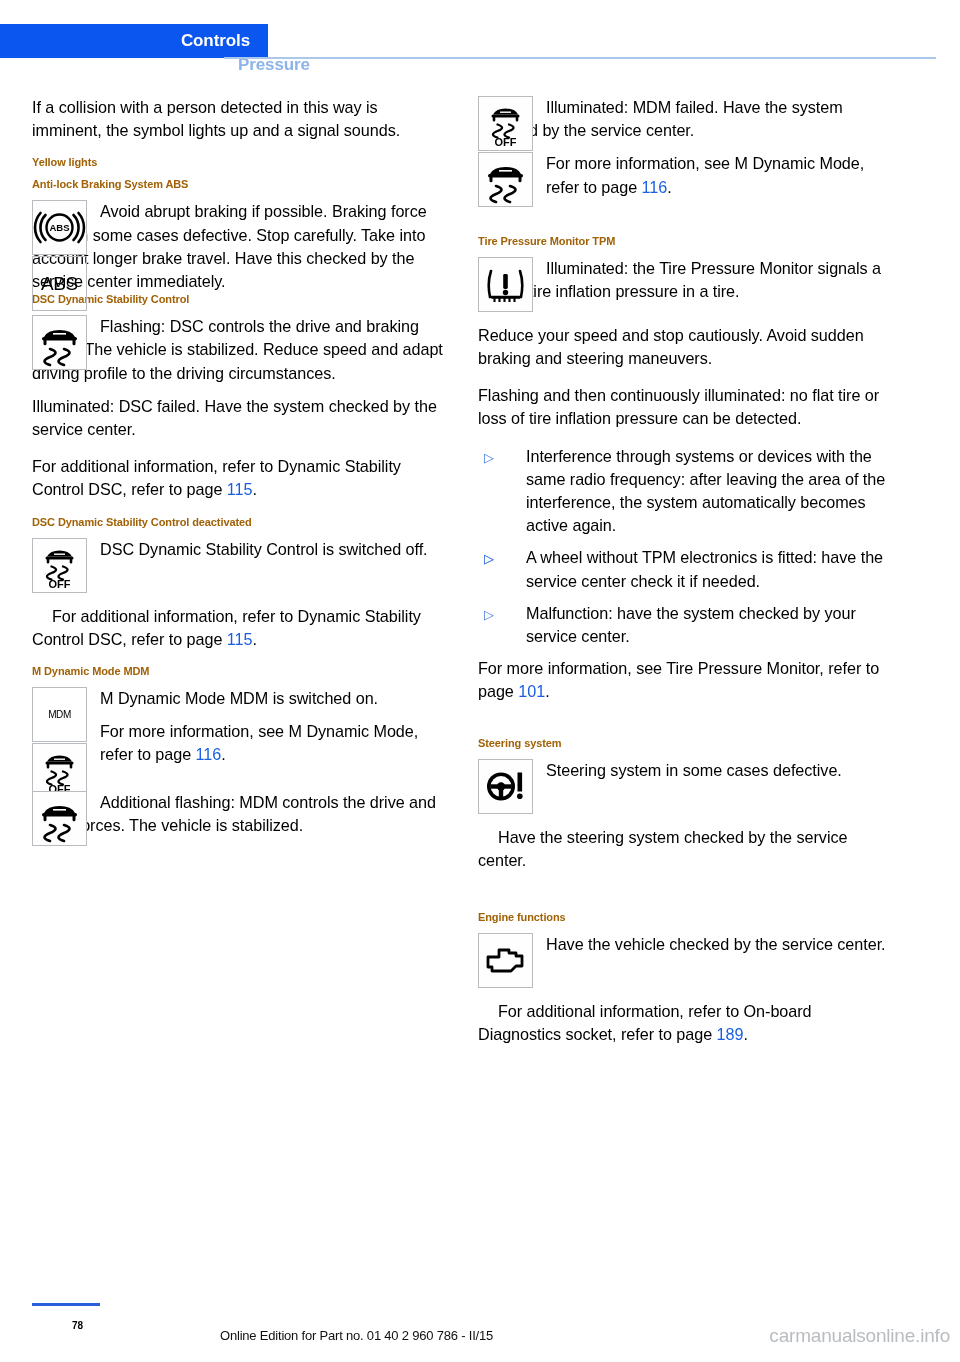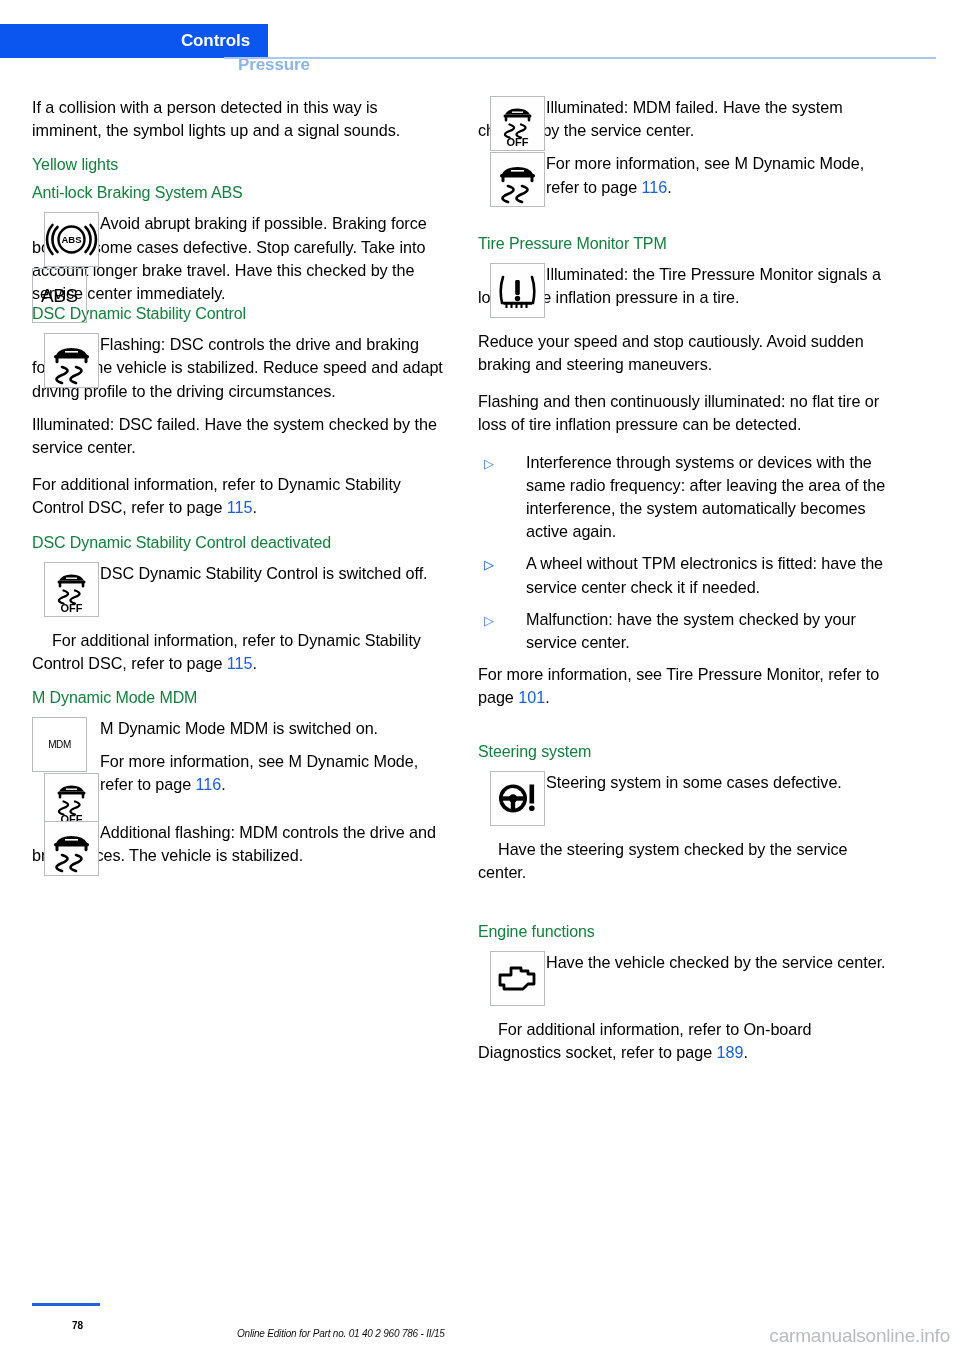--- a/index.html
+++ b/index.html
@@ -71,23 +71,23 @@
   p, .blk {
     margin: 0;
     font-size: 16.2px;
     line-height: 23.2px;
     letter-spacing: -0.05px;
   }
   .para { margin-bottom: 14px; }
 
   h2.sec {
     margin: 0 0 10px 0;
-    font-size: 16px;
-    font-weight: normal;
-    color: #15803d;
+    font-size: 11px;
+    font-weight: bold;
+    color: #a16207;
     letter-spacing: -0.1px;
   }
   .sec-gap   { margin-top: 26px; }
   .sec-gap-l { margin-top: 30px; }
 
   .pageref { color: #1a5fe0; }
 
   
   .iconrow {
     position: relative;
@@ -100,21 +100,20 @@
     width: 58px;
   }
   .icon {
     width: 55px;
     height: 55px;
     border: 1px solid #b8bcc0;
     background: #fefefe;
     box-sizing: border-box;
     display: block;
     margin-bottom: 1px;
-    margin-left: 12px;
   }
   .icon svg { display: block; }
   .icon-text {
     width: 55px;
     height: 55px;
     border: 1px solid #b8bcc0;
     box-sizing: border-box;
     display: flex;
     align-items: center;
     justify-content: center;
@@ -154,26 +153,25 @@
   }
   .footer-pageno {
     position: absolute;
     left: 72px;
     top: 1320px;
     font-size: 10px;
     font-weight: bold;
   }
   .footer-edition {
     position: absolute;
-    left: 237px;
+    left: 220px;
     top: 1328px;
-    font-size: 10px;
+    font-size: 13px;
     color: #111;
     letter-spacing: -0.2px;
-    font-style: italic;
   }
   .watermark {
     position: absolute;
     right: 10px;
     top: 1325px;
     font-size: 19px;
     color: #b9bcc0;
     letter-spacing: -0.2px;
   }
 </style>

